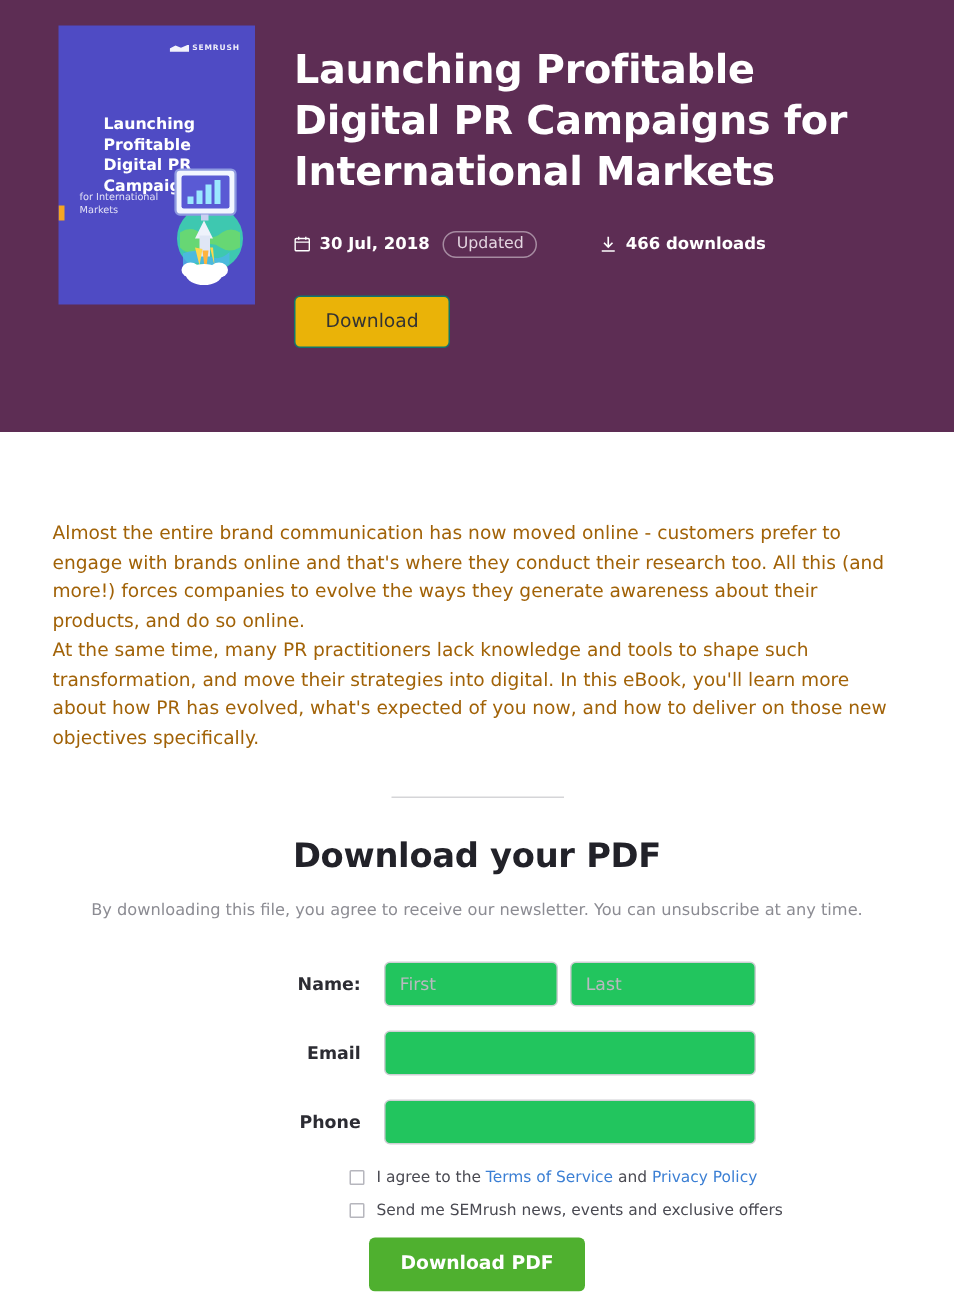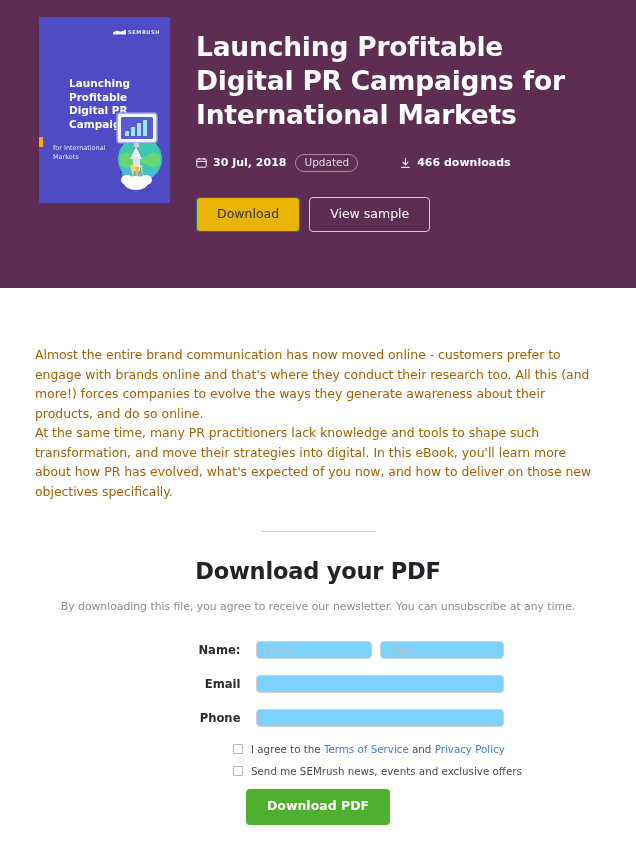--- a/index.html
+++ b/index.html
@@ -51,21 +51,21 @@
     position: absolute;
     left: 30px; top: 60px;
     width: 78px;
     color: #ffffff;
     font-size: 10.5px;
     line-height: 13.5px;
     font-weight: 700;
   }
   .cover-sub {
     position: absolute;
-    left: 14px; top: 127px;
+    left: 14px; top: 110px;
     width: 74px;
     color: #e3e2f7;
     font-size: 6.5px;
     line-height: 9px;
   }
   .cover-tick {
     position: absolute;
     left: 0; top: 120px;
     width: 4px; height: 10px;
     background: #f5a623;
@@ -171,24 +171,24 @@
   }
   .f-label {
     width: 123px;
     text-align: right;
     padding-right: 15px;
     font-size: 11.6px;
     font-weight: bold;
     color: #2c2c33;
   }
   .f-input {
-    height: 18px;
+    height: 30px;
     border: 1px solid #cfcfd4;
     border-radius: 4px;
-    background: #7dd3fc;
+    background: #22c55e;
     font-size: 11.5px;
     color: #333;
     padding: 0 10px;
     font-family: inherit;
     outline: none;
   }
   .f-input::placeholder { color: #b9b9bf; }
   .f-first { width: 116px; }
   .f-last  { width: 124px; margin-left: 8px; }
   .f-wide  { width: 248px; }
@@ -286,21 +286,20 @@
             <line x1="7" y1="1" x2="7" y2="9" stroke="#ffffff" stroke-width="1.4"></line>
             <path d="M3.4 6 L7 9.6 L10.6 6" fill="none" stroke="#ffffff" stroke-width="1.4"></path>
             <line x1="1.5" y1="13" x2="12.5" y2="13" stroke="#ffffff" stroke-width="1.4"></line>
           </svg>
           <span class="txt">466 downloads</span>
         </div>
       </div>
 
       <div class="btn-row">
         <button class="btn btn-white">Download</button>
-        <button class="btn btn-outline">View sample</button>
       </div>
     </div>
 
   </div>
 </div>
 
 <div class="body-wrap">
   <p class="para p1">Almost the entire brand communication has now moved online - customers prefer to engage with brands online and that's where they conduct their research too. All this (and more!) forces companies to evolve the ways they generate awareness about their products, and do so online.</p>
   <p class="para p2">At the same time, many PR practitioners lack knowledge and tools to shape such transformation, and move their strategies into digital. In this eBook, you'll learn more about how PR has evolved, what's expected of you now, and how to deliver on those new objectives specifically.</p>
 

